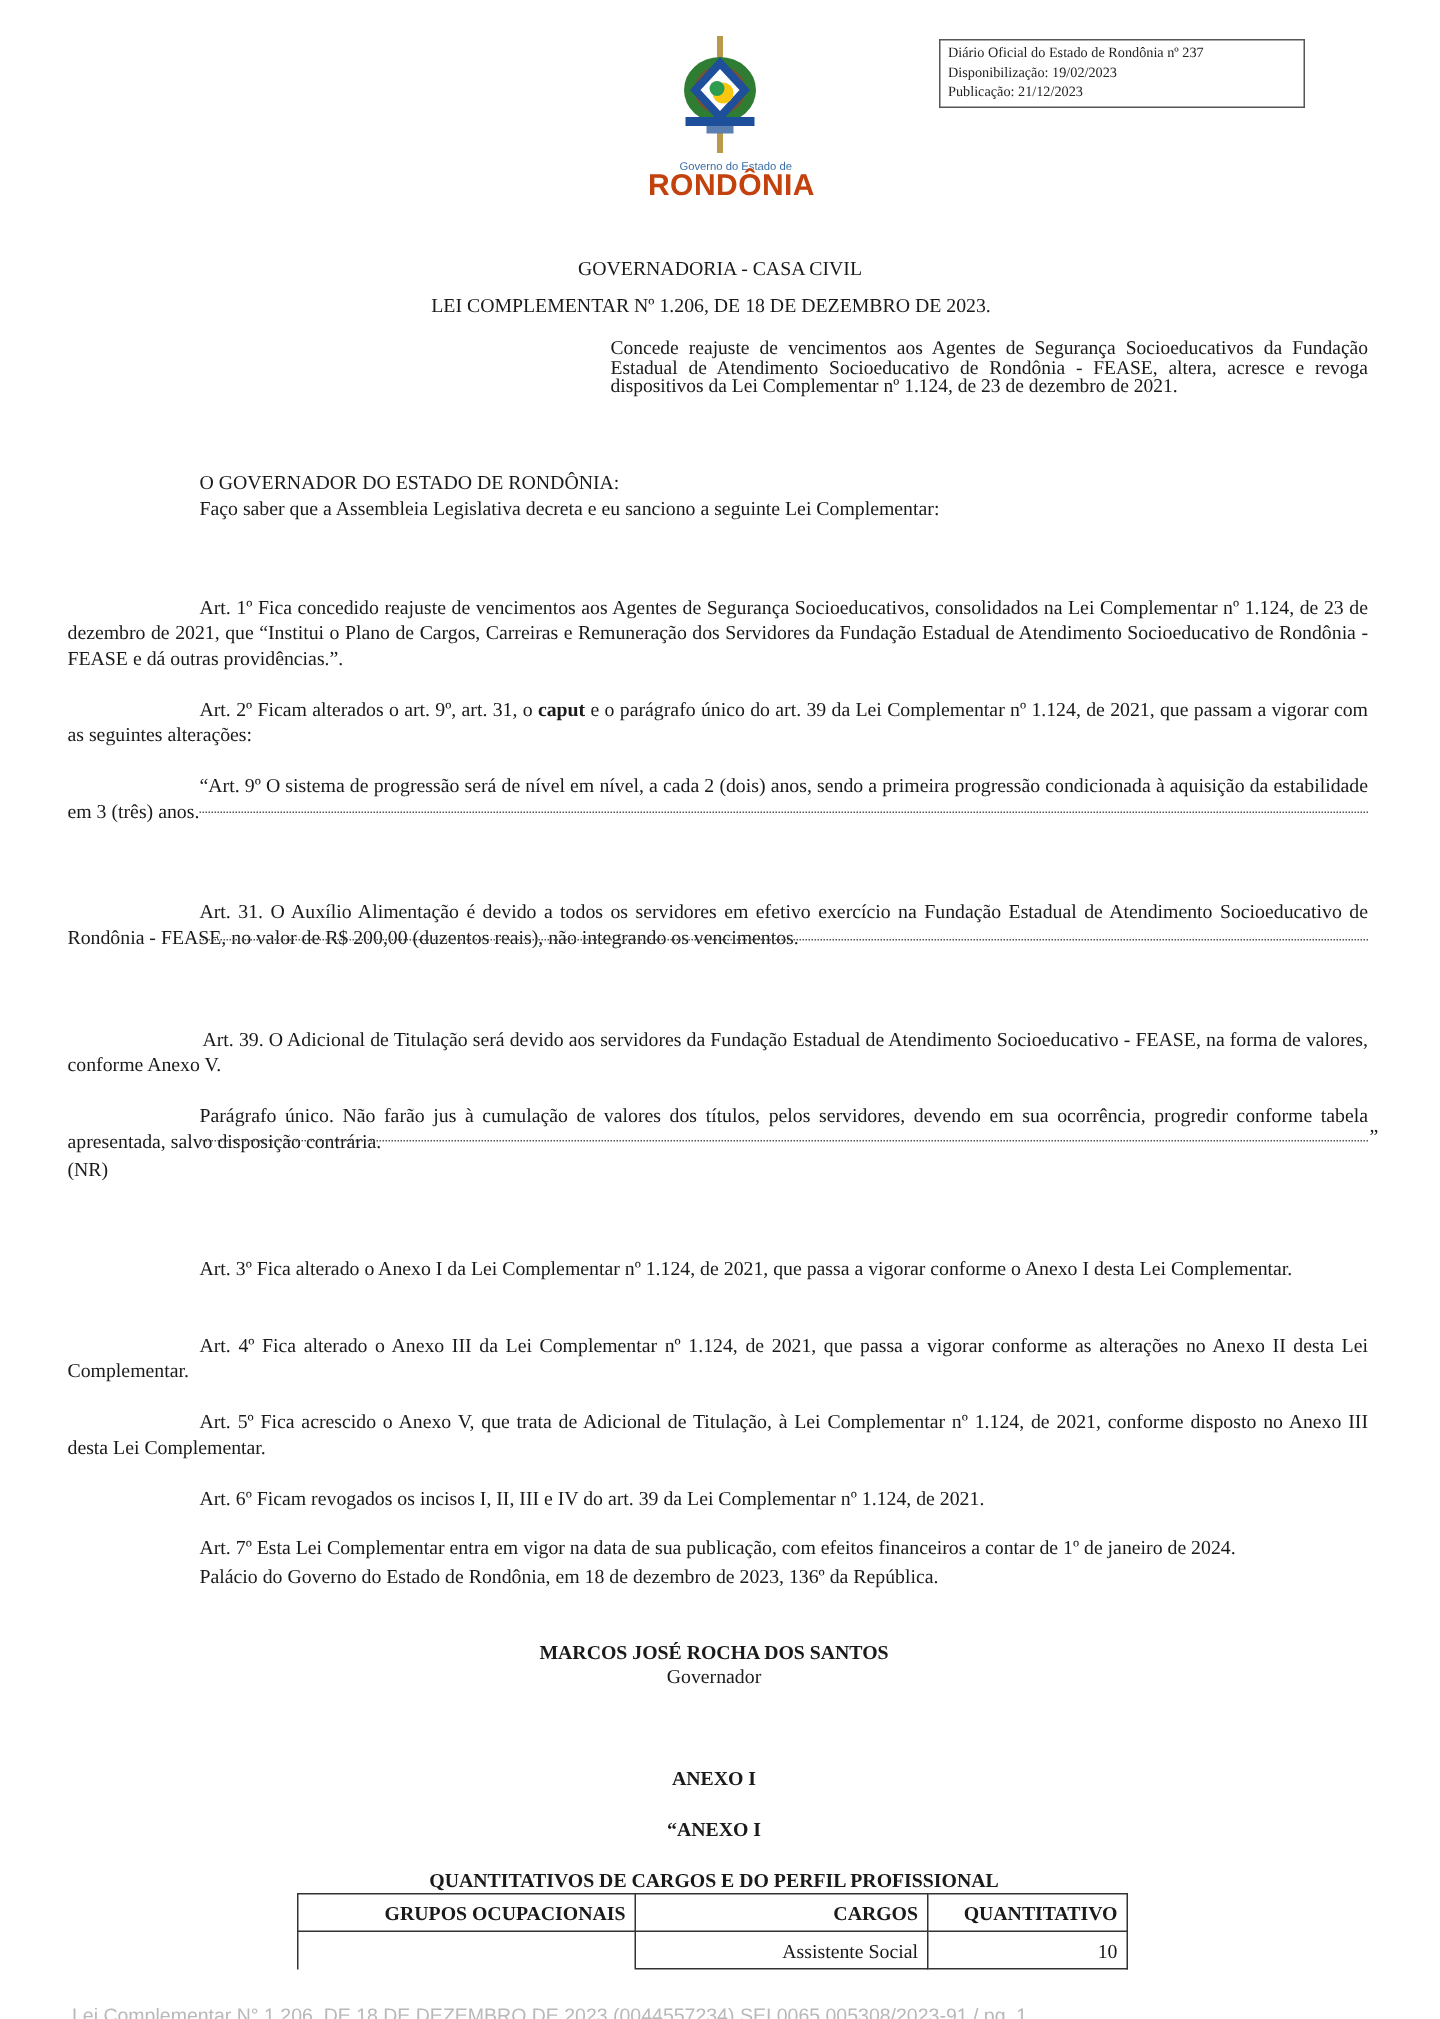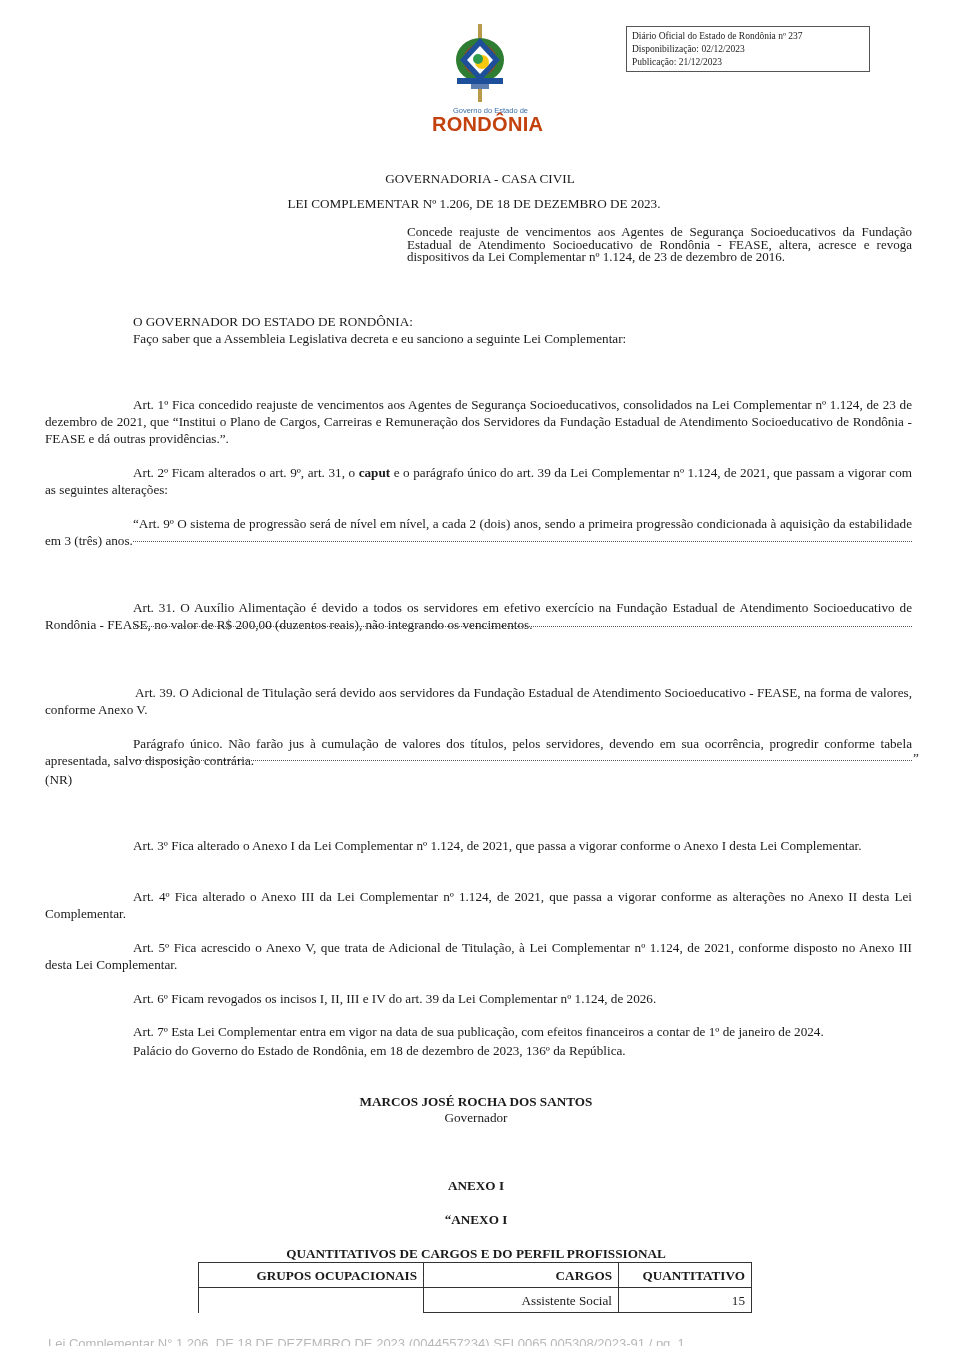--- a/index.html
+++ b/index.html
@@ -42,28 +42,28 @@
     <circle cx="29" cy="37" r="5" fill="#2e9c4f"></circle>
     <rect x="8" y="56" width="46" height="6" fill="#1e4f9a"></rect>
     <rect x="22" y="62" width="18" height="5" fill="#5b7fb0"></rect>
   </svg>
   <div class="logo-sub">Governo do Estado de</div>
   <div class="logo-name">RONDÔNIA</div>
 </div>
 
 <div class="abs pubbox">
   <div>Diário Oficial do Estado de Rondônia nº 237</div>
-  <div>Disponibilização: 02/12/2023</div>
+  <div>Disponibilização: 19/02/2023</div>
   <div>Publicação: 21/12/2023</div>
 </div>
 
 <div class="abs heading" style="top:170px;">GOVERNADORIA - CASA CIVIL</div>
 <div class="abs heading" style="top:195px; left:-6px;">LEI COMPLEMENTAR Nº 1.206, DE 18 DE DEZEMBRO DE 2023.</div>
 
-<div class="abs ementa">Concede reajuste de vencimentos aos Agentes de Segurança Socioeducativos da Fundação Estadual de Atendimento Socioeducativo de Rondônia - FEASE, altera, acresce e revoga dispositivos da Lei Complementar nº 1.124, de 23 de dezembro de 2016.</div>
+<div class="abs ementa">Concede reajuste de vencimentos aos Agentes de Segurança Socioeducativos da Fundação Estadual de Atendimento Socioeducativo de Rondônia - FEASE, altera, acresce e revoga dispositivos da Lei Complementar nº 1.124, de 23 de dezembro de 2021.</div>
 
 <div class="abs" style="left:133px; top:313px;">O GOVERNADOR DO ESTADO DE RONDÔNIA:</div>
 <div class="abs" style="left:133px; top:330px;">Faço saber que a Assembleia Legislativa decreta e eu sanciono a seguinte Lei Complementar:</div>
 
 <div class="abs para" style="top:364px;"><span class="indent"></span><span>Art. 1º  Fica concedido reajuste de vencimentos aos Agentes de Segurança Socioeducativos, consolidados na Lei Complementar nº 1.124, de 23 de dezembro de 2021, que “Institui o Plano de Cargos, Carreiras e Remuneração dos Servidores da Fundação Estadual de Atendimento Socioeducativo de Rondônia - FEASE e dá outras providências.”.</span></div>
 
 <div class="abs para" style="top:432px;"><span class="indent"></span><span>Art. 2º  Ficam alterados o art. 9º, art. 31, o </span><span class="bold">caput</span><span> e o parágrafo único do art. 39 da Lei Complementar nº 1.124, de 2021, que passam a vigorar com as seguintes alterações:</span></div>
 
 <div class="abs para" style="top:483px;"><span class="indent"></span><span>“Art. 9º  O sistema de progressão será de nível em nível, a cada 2 (dois) anos, sendo a primeira progressão condicionada à aquisição da estabilidade em 3 (três) anos.</span></div>
 
@@ -77,21 +77,21 @@
 
 <div class="abs para" style="top:703px;"><span class="indent"></span><span>Parágrafo único.  Não farão jus à cumulação de valores dos títulos, pelos servidores, devendo em sua ocorrência, progredir conforme tabela apresentada, salvo disposição contrária.</span></div>
 
 <div class="abs dots" style="top:756px;"></div>
 <div class="abs" style="left:913px; top:749px;">”</div>
 <div class="abs" style="left:45px; top:771px;">(NR)</div>
 
 <div class="abs para" style="top:805px;"><span class="indent"></span><span>Art. 3º  Fica alterado o Anexo I da Lei Complementar nº 1.124, de 2021, que passa a vigorar conforme o Anexo I desta Lei Complementar.</span></div>
 <div class="abs para" style="top:856px;"><span class="indent"></span><span>Art. 4º  Fica alterado o Anexo III da Lei Complementar nº 1.124, de 2021, que passa a vigorar conforme as alterações no Anexo II desta Lei Complementar.</span></div>
 <div class="abs para" style="top:907px;"><span class="indent"></span><span>Art. 5º  Fica acrescido o Anexo V, que trata de Adicional de Titulação, à Lei Complementar nº 1.124, de 2021, conforme disposto no Anexo III desta Lei Complementar.</span></div>
-<div class="abs para" style="top:958px;"><span class="indent"></span><span>Art. 6º  Ficam revogados os incisos I, II, III e IV do art. 39 da Lei Complementar nº 1.124, de 2026.</span></div>
+<div class="abs para" style="top:958px;"><span class="indent"></span><span>Art. 6º  Ficam revogados os incisos I, II, III e IV do art. 39 da Lei Complementar nº 1.124, de 2021.</span></div>
 <div class="abs para" style="top:991px;"><span class="indent"></span><span>Art. 7º  Esta Lei Complementar entra em vigor na data de sua publicação, com efeitos financeiros a contar de 1º de janeiro de 2024.</span></div>
 
 <div class="abs" style="left:133px; top:1042px;">Palácio do Governo do Estado de Rondônia, em 18 de dezembro de 2023, 136º da República.</div>
 
 <div class="abs heading bold" style="top:1093px; left:-4px;">MARCOS JOSÉ ROCHA DOS SANTOS</div>
 <div class="abs heading" style="top:1109px; left:-4px;">Governador</div>
 
 <div class="abs heading bold" style="top:1177px; left:-4px;">ANEXO I</div>
 <div class="abs heading bold" style="top:1211px; left:-4px;">“ANEXO I</div>
 <div class="abs heading bold" style="top:1245px; left:-4px;">QUANTITATIVOS DE CARGOS E DO PERFIL PROFISSIONAL</div>
@@ -101,18 +101,18 @@
     <tr>
       <th style="width:212px;">GRUPOS OCUPACIONAIS</th>
       <th style="width:182px;">CARGOS</th>
       <th style="width:120px;">QUANTITATIVO</th>
     </tr>
   </thead>
   <tbody>
     <tr>
       <td style="border-bottom:none;"></td>
       <td>Assistente Social</td>
-      <td>15</td>
+      <td>10</td>
     </tr>
   </tbody>
 </table>
 
 <div class="abs footer">Lei Complementar N° 1.206, DE 18 DE DEZEMBRO DE 2023  (0044557234)          SEI 0065.005308/2023-91 / pg. 1</div>
 
 </body></html>

